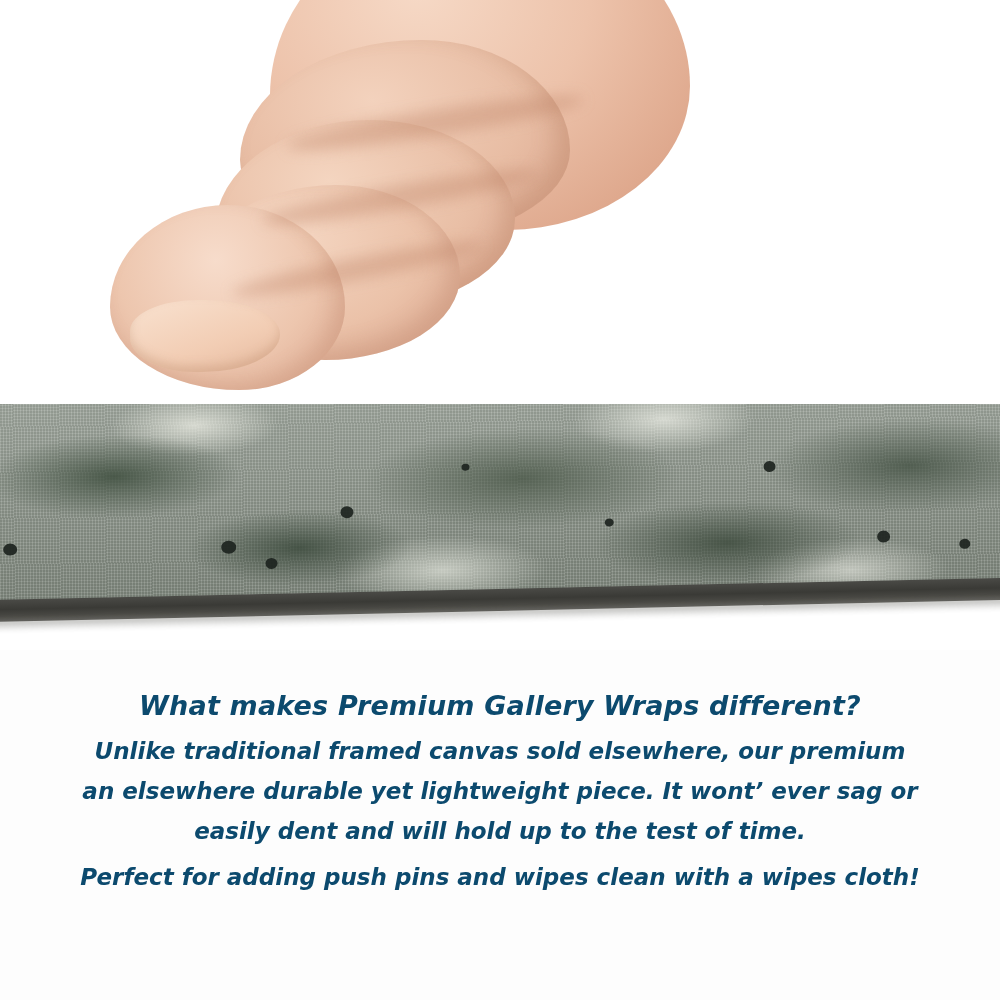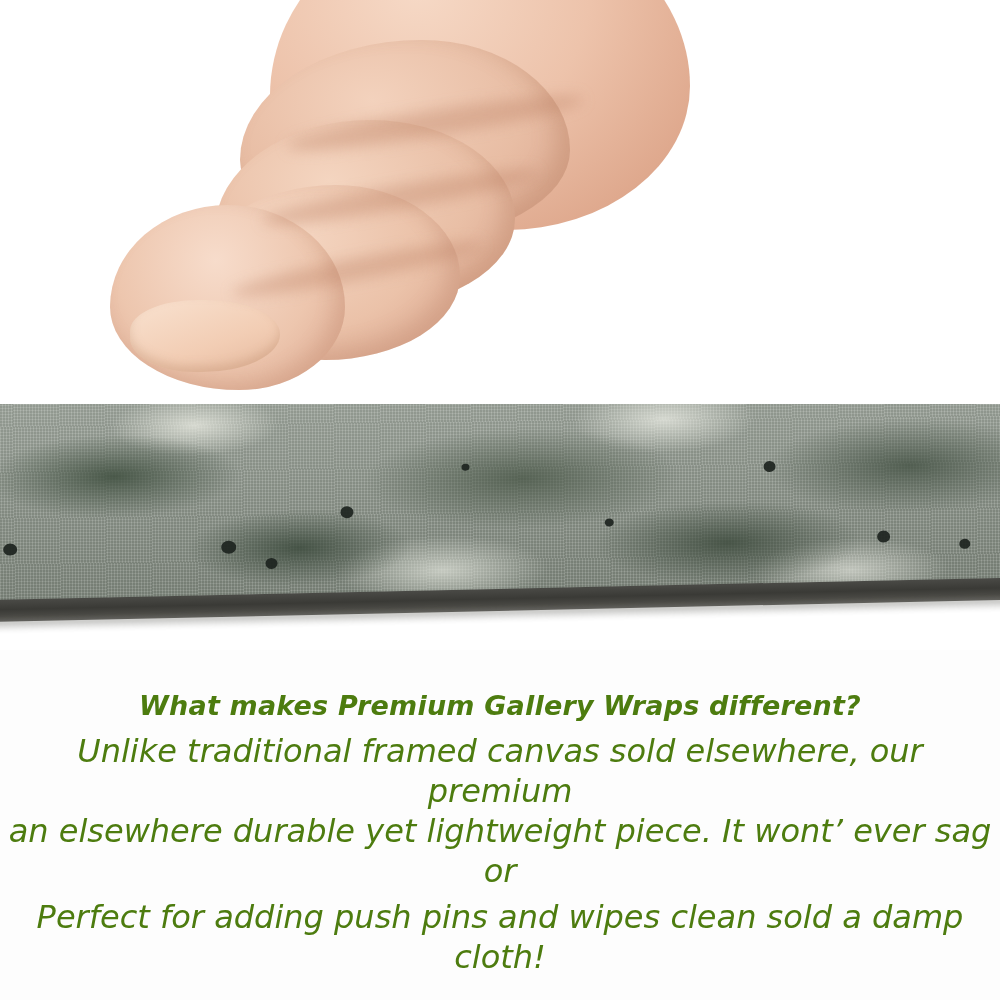--- a/index.html
+++ b/index.html
@@ -172,34 +172,34 @@
     filter: blur(2px);
   }
 
   
   .caption {
     position: absolute;
     left: 0;
     top: 690px;
     width: 1000px;
     text-align: center;
-    color: #4d7c0f;
+    color: #0c4a6e;
     font-family: "DejaVu Sans", sans-serif;
     font-style: italic;
   }
   .caption-title {
     font-size: 27px;
     font-weight: 700;
     letter-spacing: 0.2px;
     margin-bottom: 10px;
   }
   .caption-line {
-    font-size: 32px;
+    font-size: 23px;
     line-height: 40px;
-    font-weight: 400;
+    font-weight: 700;
   }
   .caption-line.last {
     margin-top: 6px;
   }
 </style>
 </head>
 <body>
 
 <div class="stage">
 
@@ -232,16 +232,17 @@
       <div class="wrap-edge"></div>
       <div class="wrap-shadow"></div>
     </div>
 
   </div>
 
   <div class="caption">
     <div class="caption-title">What makes Premium Gallery Wraps different?</div>
     <div class="caption-line">Unlike traditional framed canvas sold elsewhere, our premium</div>
     <div class="caption-line">an elsewhere durable yet lightweight piece. It wont’ ever sag or</div>
-    <div class="caption-line last">Perfect for adding push pins and wipes clean sold a damp cloth!</div>
+    <div class="caption-line">easily dent and will hold up to the test of time.</div>
+    <div class="caption-line last">Perfect for adding push pins and wipes clean with a wipes cloth!</div>
   </div>
 
 </div>
 
 </body></html>

